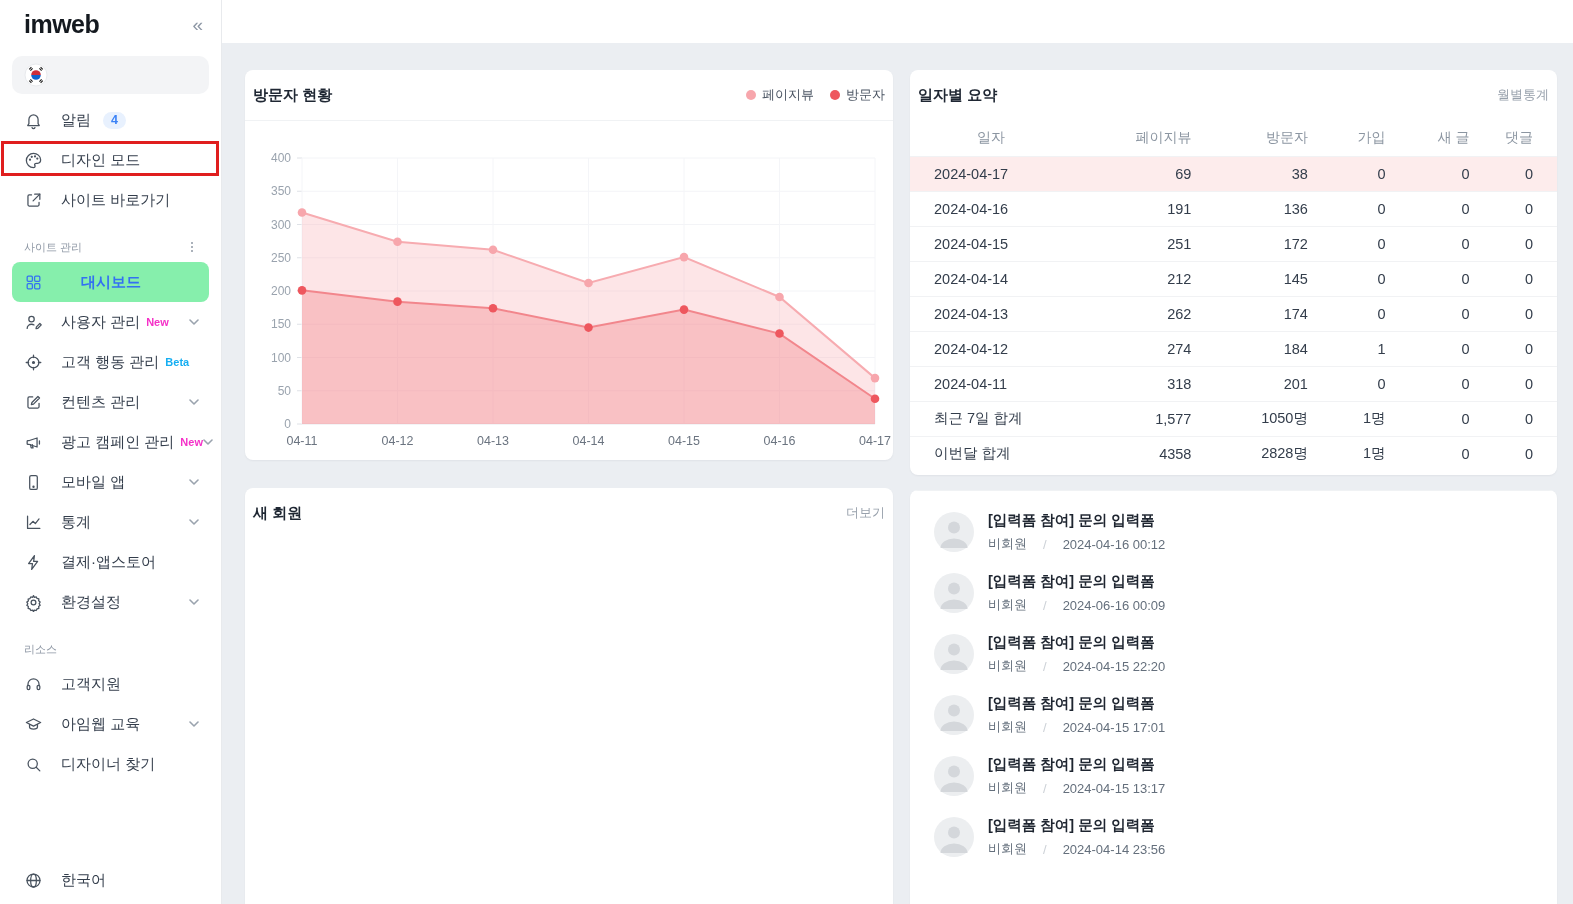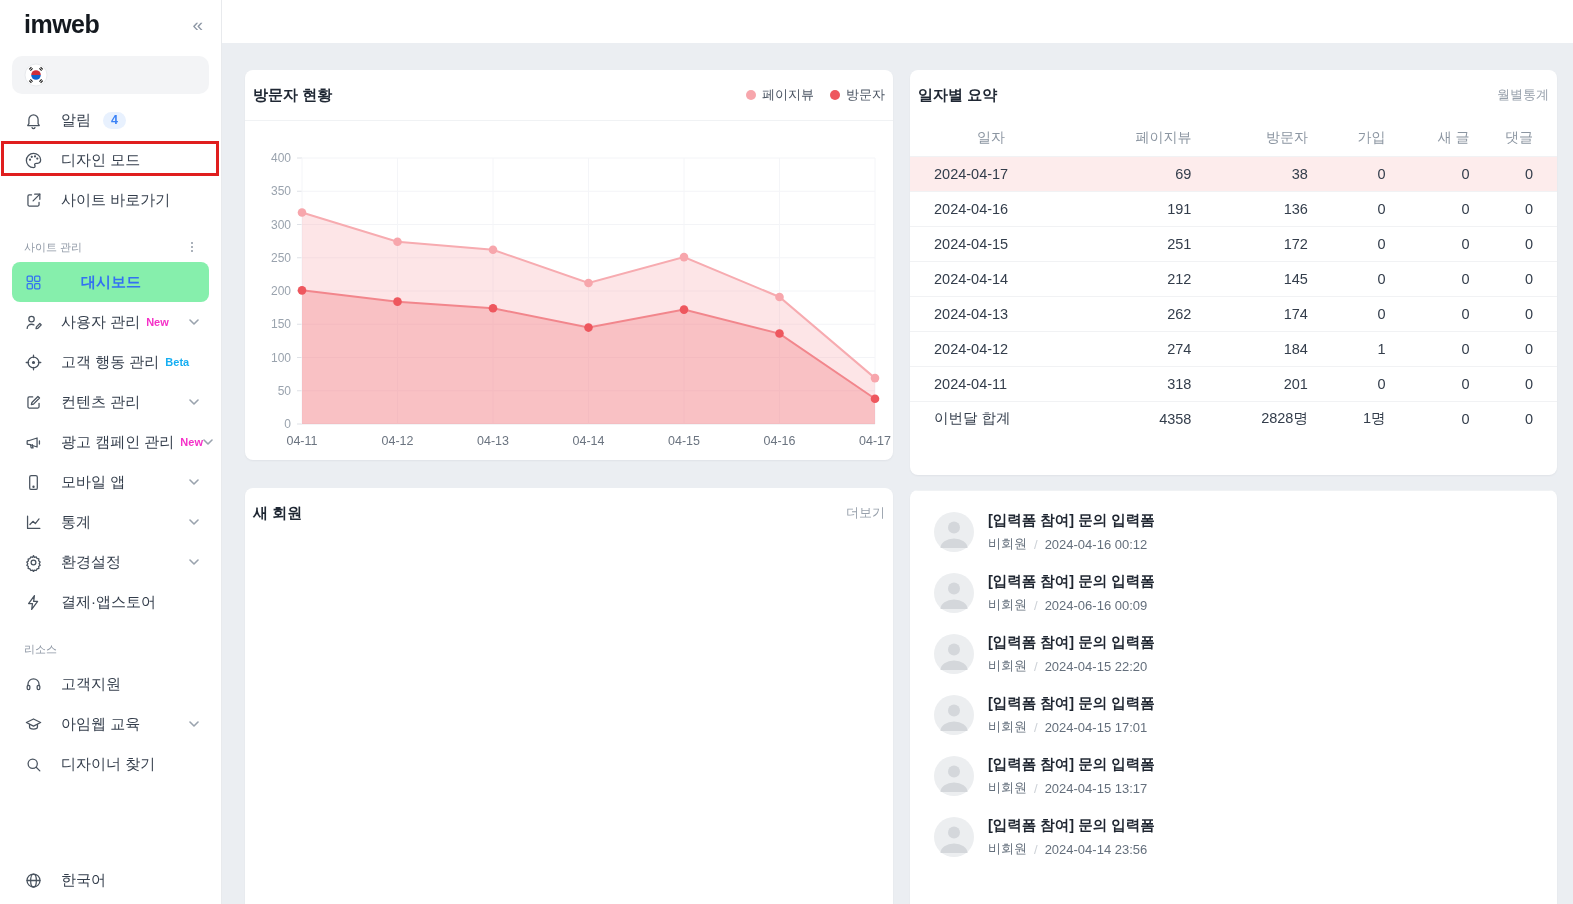--- a/index.html
+++ b/index.html
@@ -68,21 +68,21 @@
   .tbl .cn { text-align:right; }
   .tbl .c1 { width:18.5%; } .tbl .c2 { width:18%; } .tbl .c3 { width:12%; } .tbl .c4 { width:13%; } .tbl .c5 { width:13.5%; padding-right:24px; }
   tr.highlight td { background:#fdecec; }
   tr:last-child td { border-bottom:none; }
 
   
   .reaction-list { padding:20px 24px 0; }
   .reaction-item { display:flex; align-items:center; margin-bottom:19px; }
   .reaction-body { margin-left:14px; }
   .reaction-title { font-size:14.5px; font-weight:700; color:#1e2530; }
-  .reaction-meta { margin-top:5px; font-size:13px; color:#646f7c; display:flex; gap:7px; align-items:center; }
+  .reaction-meta { margin-top:5px; font-size:13px; color:#646f7c; display:flex; gap:16px; align-items:center; }
   .reaction-meta .sep { color:#ccd1d7; }
   .avatar { width:40px; height:40px; flex:none; }
 </style>
 </head>
 <body>
 
 <div class="app">
 
   <aside class="sidebar">
     <div class="annotation-box"></div>
@@ -217,34 +217,34 @@
           <path d="M7.5 14.5l3.8-4 3 2.8 4.7-5.8"></path>
       </svg>
       <span class="label">통계</span>
       <svg class="chev" viewBox="0 0 10 7">
           <path d="M1 1l4 4 4-4"></path>
         </svg>
     </div>
 
     <div class="nav-item">
       <svg class="ic" viewBox="0 0 24 24">
+        <path d="M13.2 3.2L5.8 13.4h4.9l-1 7.4 7.5-10.2h-5l1-7.4z"></path>
+      </svg>
+      <span class="label">결제·앱스토어</span>
+    </div>
+
+    <div class="nav-item">
+      <svg class="ic" viewBox="0 0 24 24">
         <circle cx="12" cy="12" r="3"></circle>
         <path d="M12 3.2l1 2.2 2.4-.5 1.1 2 2.3.6-.3 2.4 1.9 1.5-1.2 2.1 1.2 2.1-1.9 1.5.3 2.4-2.3.6-1.1 2-2.4-.5-1 2.2-1-2.2-2.4.5-1.1-2-2.3-.6.3-2.4-1.9-1.5L4.8 13.6 3.6 11.5l1.9-1.5-.3-2.4 2.3-.6 1.1-2 2.4.5 1-2.3z"></path>
       </svg>
       <span class="label">환경설정</span>
       <svg class="chev" viewBox="0 0 10 7">
           <path d="M1 1l4 4 4-4"></path>
         </svg>
-    </div>
-
-    <div class="nav-item">
-      <svg class="ic" viewBox="0 0 24 24">
-        <path d="M13.2 3.2L5.8 13.4h4.9l-1 7.4 7.5-10.2h-5l1-7.4z"></path>
-      </svg>
-      <span class="label">결제·앱스토어</span>
     </div>
 
     <div class="section">
       <span class="sec-label">리소스</span>
     </div>
 
     <div class="nav-item">
       <svg class="ic" viewBox="0 0 24 24">
         <path d="M5 13.5v-1.7a7 7 0 0 1 14 0v1.7"></path>
         <rect x="4" y="13" width="3.4" height="5.4" rx="1.6"></rect>
@@ -432,20 +432,28 @@
           </tr>
           <tr>
             <td class="c0">2024-04-11</td>
             <td class="cn c1">318</td>
             <td class="cn c2">201</td>
             <td class="cn c3">0</td>
             <td class="cn c4">0</td>
             <td class="cn c5">0</td>
           </tr>
           <tr>
+            <td class="c0">최근 7일 합계</td>
+            <td class="cn c1">1,577</td>
+            <td class="cn c2">1050명</td>
+            <td class="cn c3">1명</td>
+            <td class="cn c4">0</td>
+            <td class="cn c5">0</td>
+          </tr>
+          <tr>
             <td class="c0">이번달 합계</td>
             <td class="cn c1">4358</td>
             <td class="cn c2">2828명</td>
             <td class="cn c3">1명</td>
             <td class="cn c4">0</td>
             <td class="cn c5">0</td>
           </tr>
         </tbody>
       </table>
     </section>

